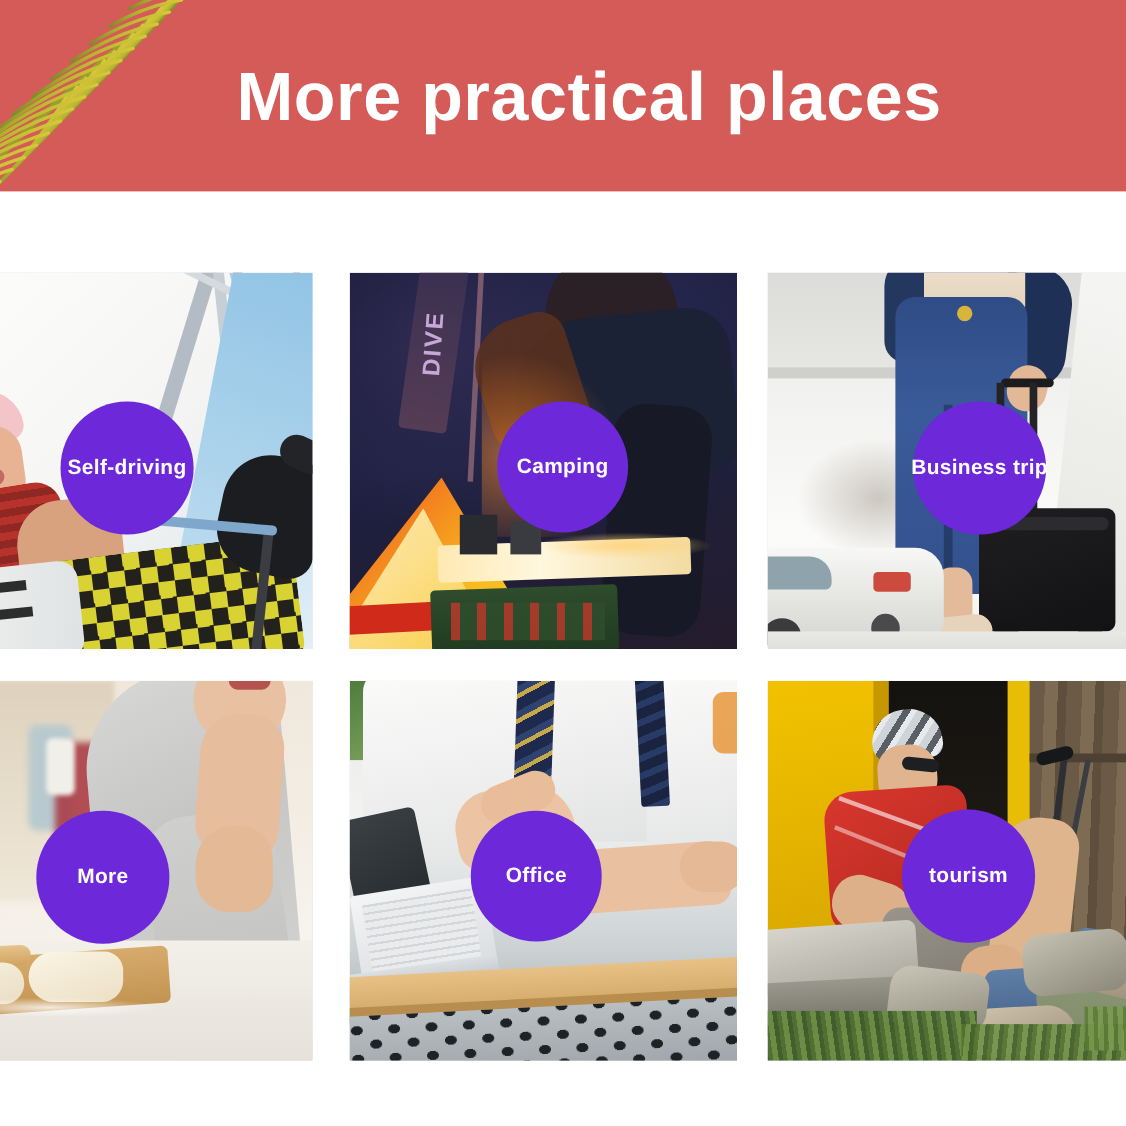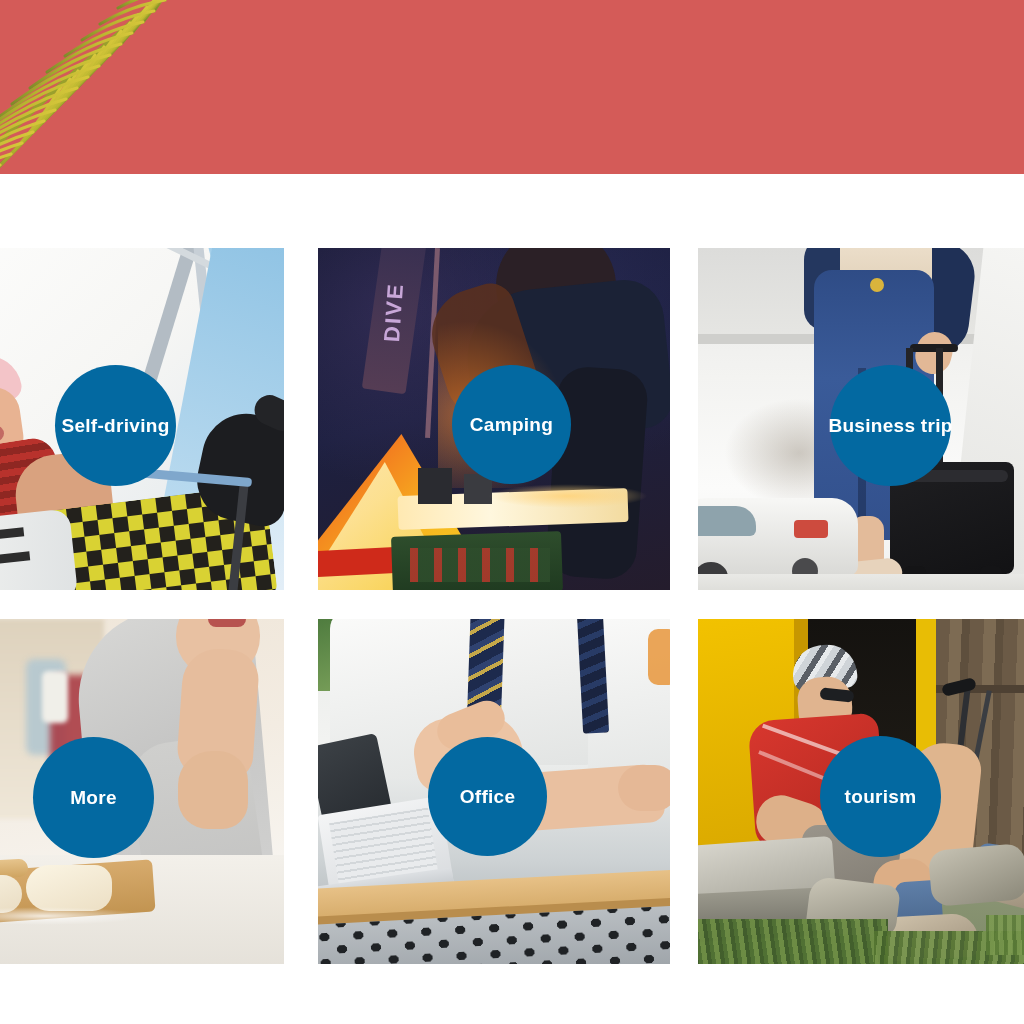--- a/index.html
+++ b/index.html
@@ -75,21 +75,21 @@
     inset: 0;
     width: 100%;
     height: 100%;
   }
   .layer { position: absolute; }
 
   
   .badge {
     position: absolute;
     border-radius: 50%;
-    background: #0369a1;
+    background: #6d28d9;
     display: flex;
     align-items: center;
     justify-content: center;
   }
   .badge-label {
     color: #ffffff;
     font-weight: 700;
     font-size: 19px;
     white-space: nowrap;
     letter-spacing: 0.3px;
@@ -158,20 +158,21 @@
         <path d="M140 173 C 88 188, 46 218, 5 252"></path>
         <path d="M129 184 C 75 200, 31 232, -12 268"></path>
         <path d="M118 195 C 62 212, 16 246, -29 284"></path>
         <path d="M107 206 C 48 224, 0 260, -46 300"></path>
         <path d="M96 217 C 35 236, -14 274, -63 316"></path>
         <path d="M85 228 C 22 248, -29 288, -80 332"></path>
       </g>
     </g>
   </svg>
 
+  <div class="banner-title">More practical places</div>
 </div>
 
 <div class="grid">
 
   <div class="cell c1 r1">
     <div class="photo" style="background:linear-gradient(170deg,#9ccbe8 0%,#bcdcf1 40%,#cfe6f4 70%,#e3eef7 100%);">
 
       <div class="layer" style="left:-20px;top:-30px;width:290px;height:300px;background:linear-gradient(150deg,#fdfdfc 0%,#f6f6f4 55%,#e6ebee 100%);transform:rotate(-14deg);border-bottom-right-radius:60px;"></div>
 
       <div class="layer" style="left:196px;top:-20px;width:14px;height:190px;background:#b3bcc4;transform:rotate(17deg);"></div>

